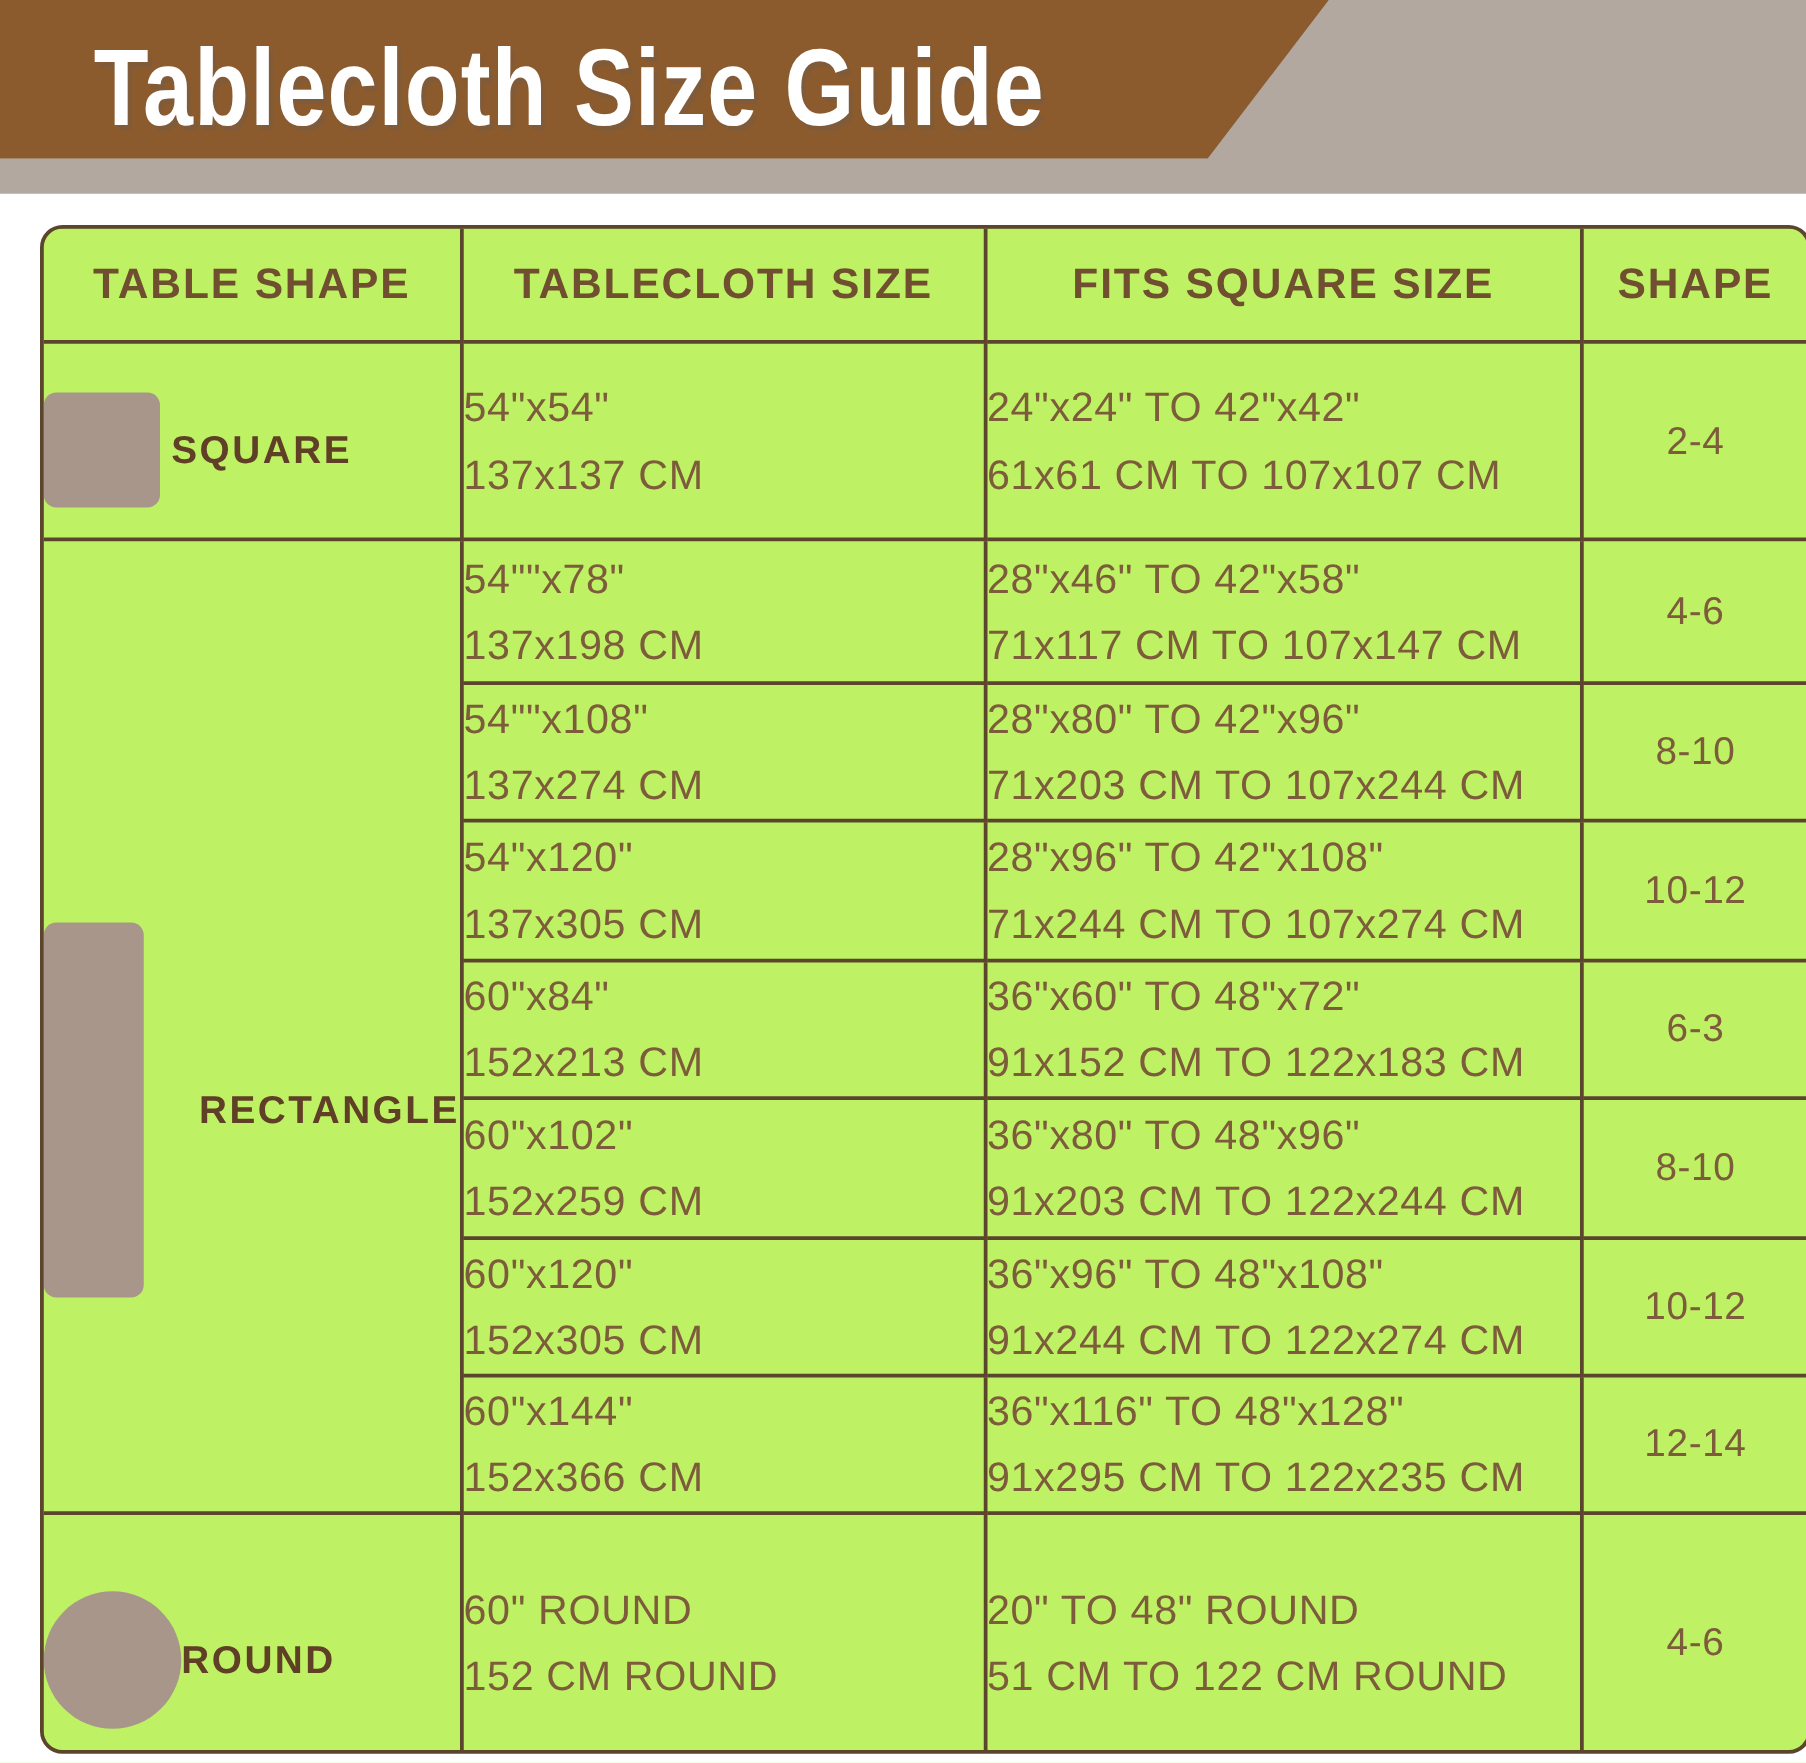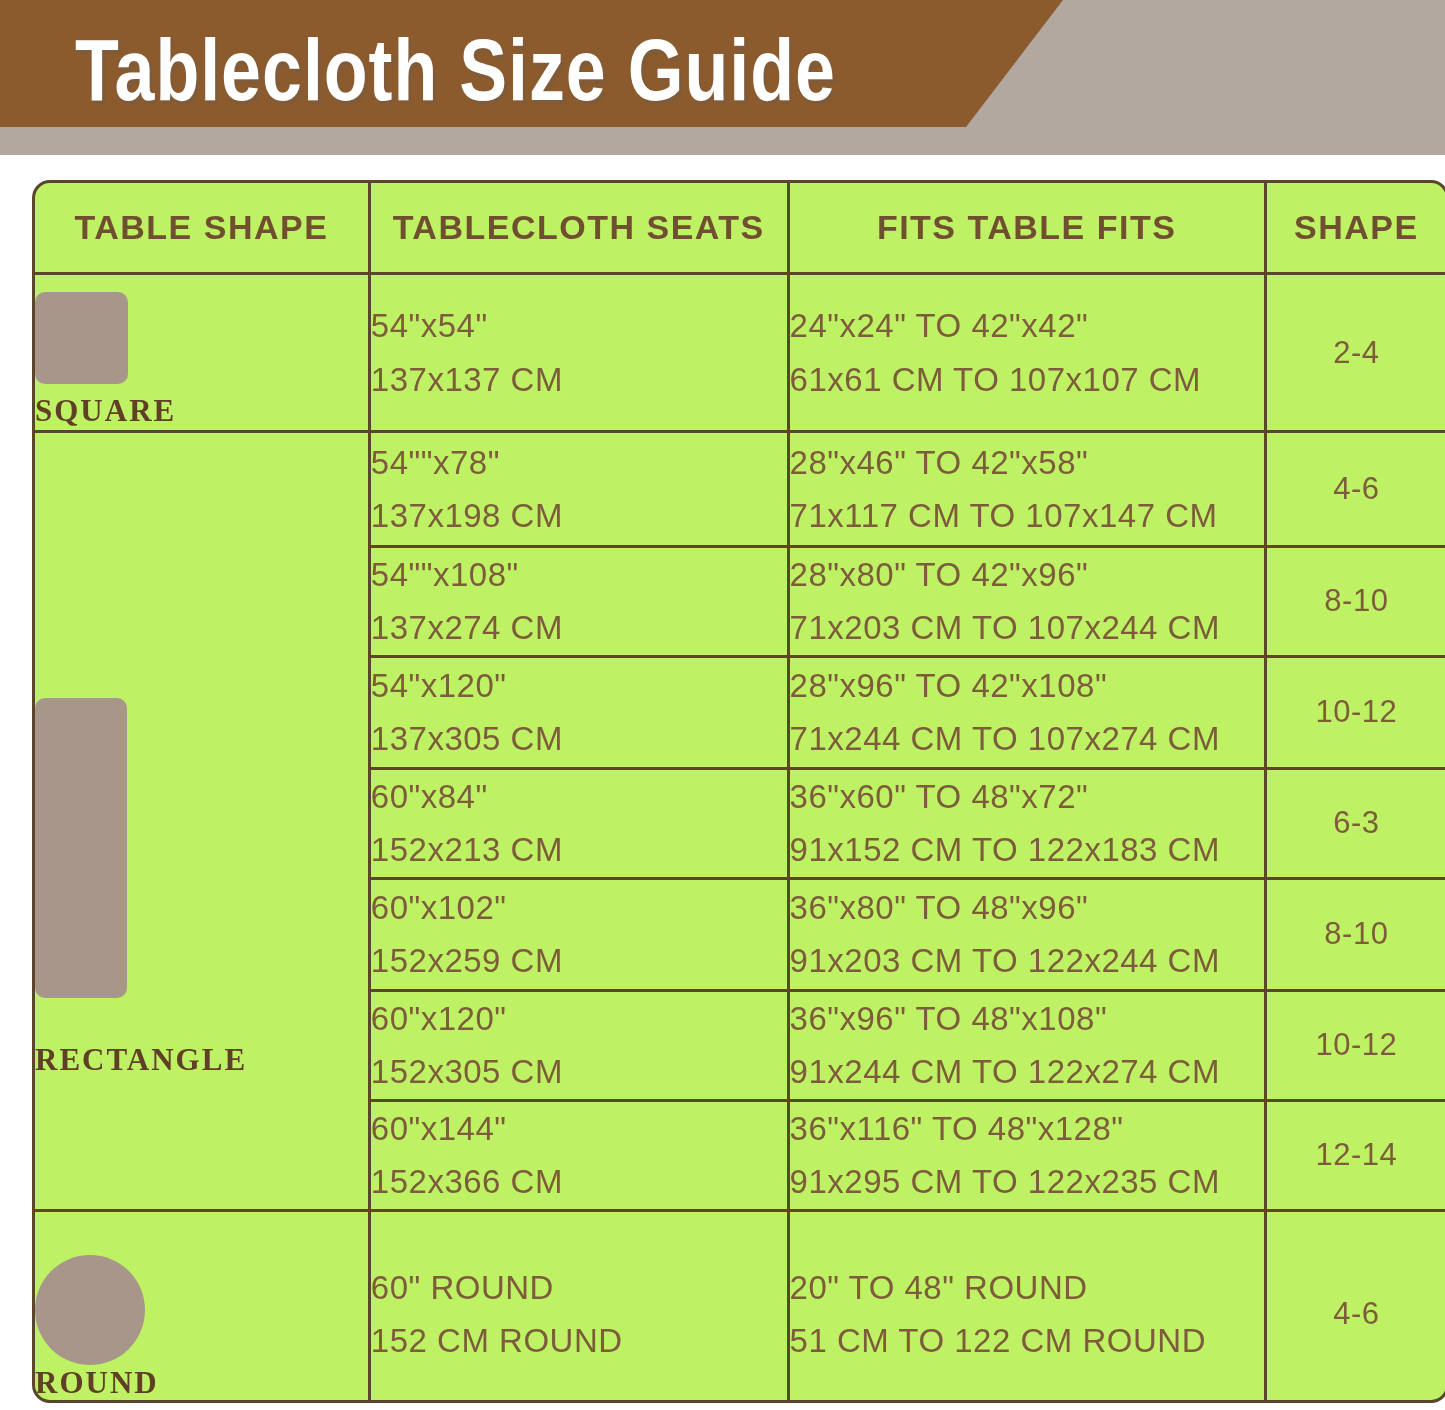--- a/index.html
+++ b/index.html
@@ -88,22 +88,22 @@
   td.cloth span, td.fits span { display: block; line-height: 1.62; white-space: nowrap; }
   td.seats {
     font-size: 31px;
     color: var(--text-brown);
     text-align: center;
     letter-spacing: 0.5px;
   }
   td.shape-cell { vertical-align: top; }
   .shape-stack {
     display: flex;
-    flex-direction: column;
-    font-family: Liberation Serif, serif;
+    flex-direction: row;
+    align-items: center;
   }
   .stack-square { padding-top: 15px; gap: 9px; }
   .stack-rect   { padding-top: 135px; gap: 44px; }
   .stack-round  { padding-top: 27px; }
   .shape {
     background: var(--shape-fill);
   }
   .shape.square { width: 93px; height: 92px; border-radius: 10px; }
   .shape.rect   { width: 92px; height: 300px; border-radius: 10px; }
   .shape.round  { width: 110px; height: 110px; border-radius: 50%; }
@@ -131,22 +131,22 @@
       <colgroup>
         <col style="width:328px">
         <col style="width:409px">
         <col style="width:466px">
         <col style="width:178px">
       </colgroup>
 
       <tbody>
           <tr style="height:92px">
         <th class="colhead">TABLE SHAPE</th>
-        <th class="colhead">TABLECLOTH SEATS</th>
-        <th class="colhead">FITS TABLE FITS</th>
+        <th class="colhead">TABLECLOTH SIZE</th>
+        <th class="colhead">FITS SQUARE SIZE</th>
         <th class="colhead">SHAPE</th>
       </tr>
 
       <tr style="height:158px">
         <td class="shape-cell">
           <div class="shape-stack stack-square">
             <div class="shape square"></div>
             <div class="shape-label">SQUARE</div>
           </div>
         </td>

